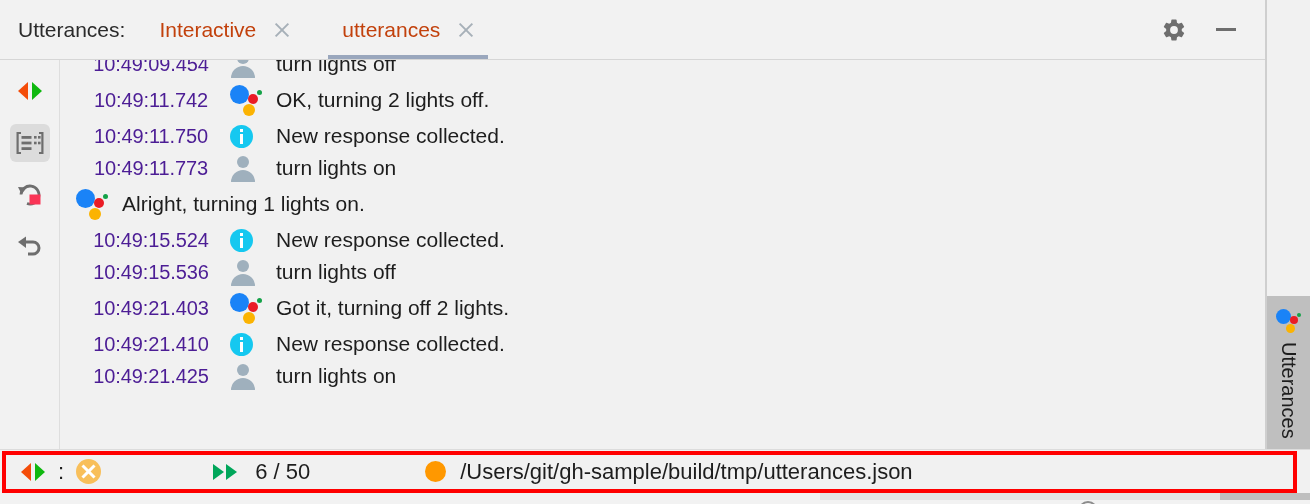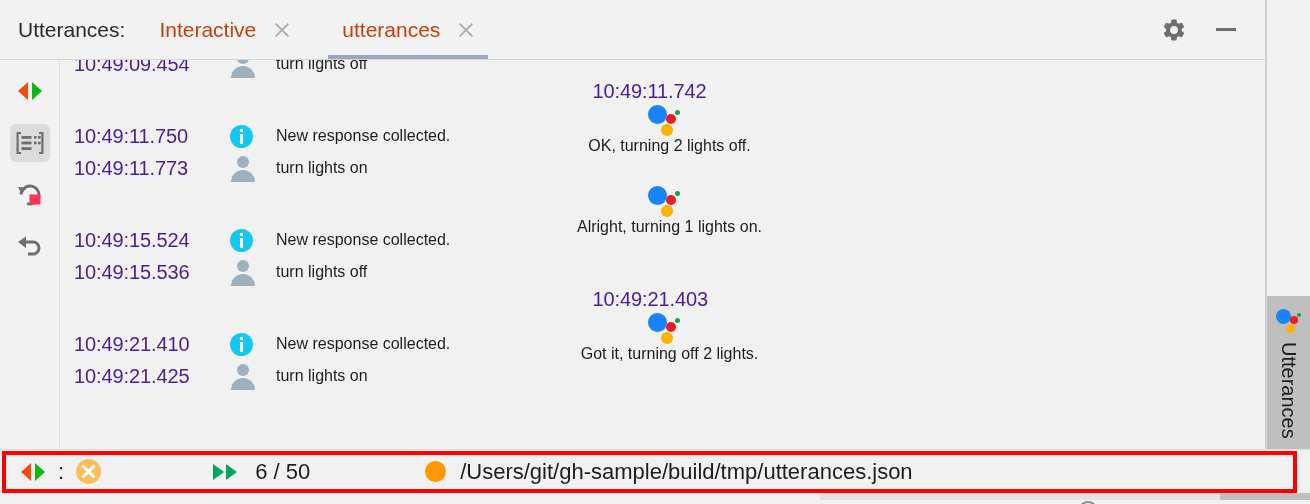--- a/index.html
+++ b/index.html
@@ -26,20 +26,21 @@
     display: flex;
     flex-direction: column;
   }
 
   
   .top-split {
     display: flex;
     flex-direction: row;
     width: 1310px;
     height: 449px;
+    text-align: center;
   }
   .left-region {
     width: 1267px;
     height: 449px;
     display: flex;
     flex-direction: column;
     background: #f2f2f2;
     border-right: 2px solid #cfcfcf;
     box-sizing: border-box;
   }
@@ -170,39 +171,39 @@
     left: 0;
     top: -12px;
     right: 0;
   }
   .log-row {
     display: flex;
     align-items: center;
     height: 32px;
     padding-left: 14px;
   }
-  .log-row.tall { height: 40px; flex-direction: column; }
+  .log-row.tall { height: 40px; }
   .log-time {
     font-size: 20px;
     color: #4c1d95;
     width: 154px;
     min-width: 154px;
     white-space: nowrap;
     letter-spacing: -0.1px;
   }
   .log-icon {
     width: 46px;
     min-width: 46px;
     display: flex;
     align-items: center;
     justify-content: flex-start;
     padding-left: 2px;
   }
   .log-text {
-    font-size: 16px;
+    font-size: 21px;
     color: #1d1d1d;
     white-space: nowrap;
   }
 
   
   .ga-logo {
     position: relative;
     width: 34px;
     height: 34px;
   }

